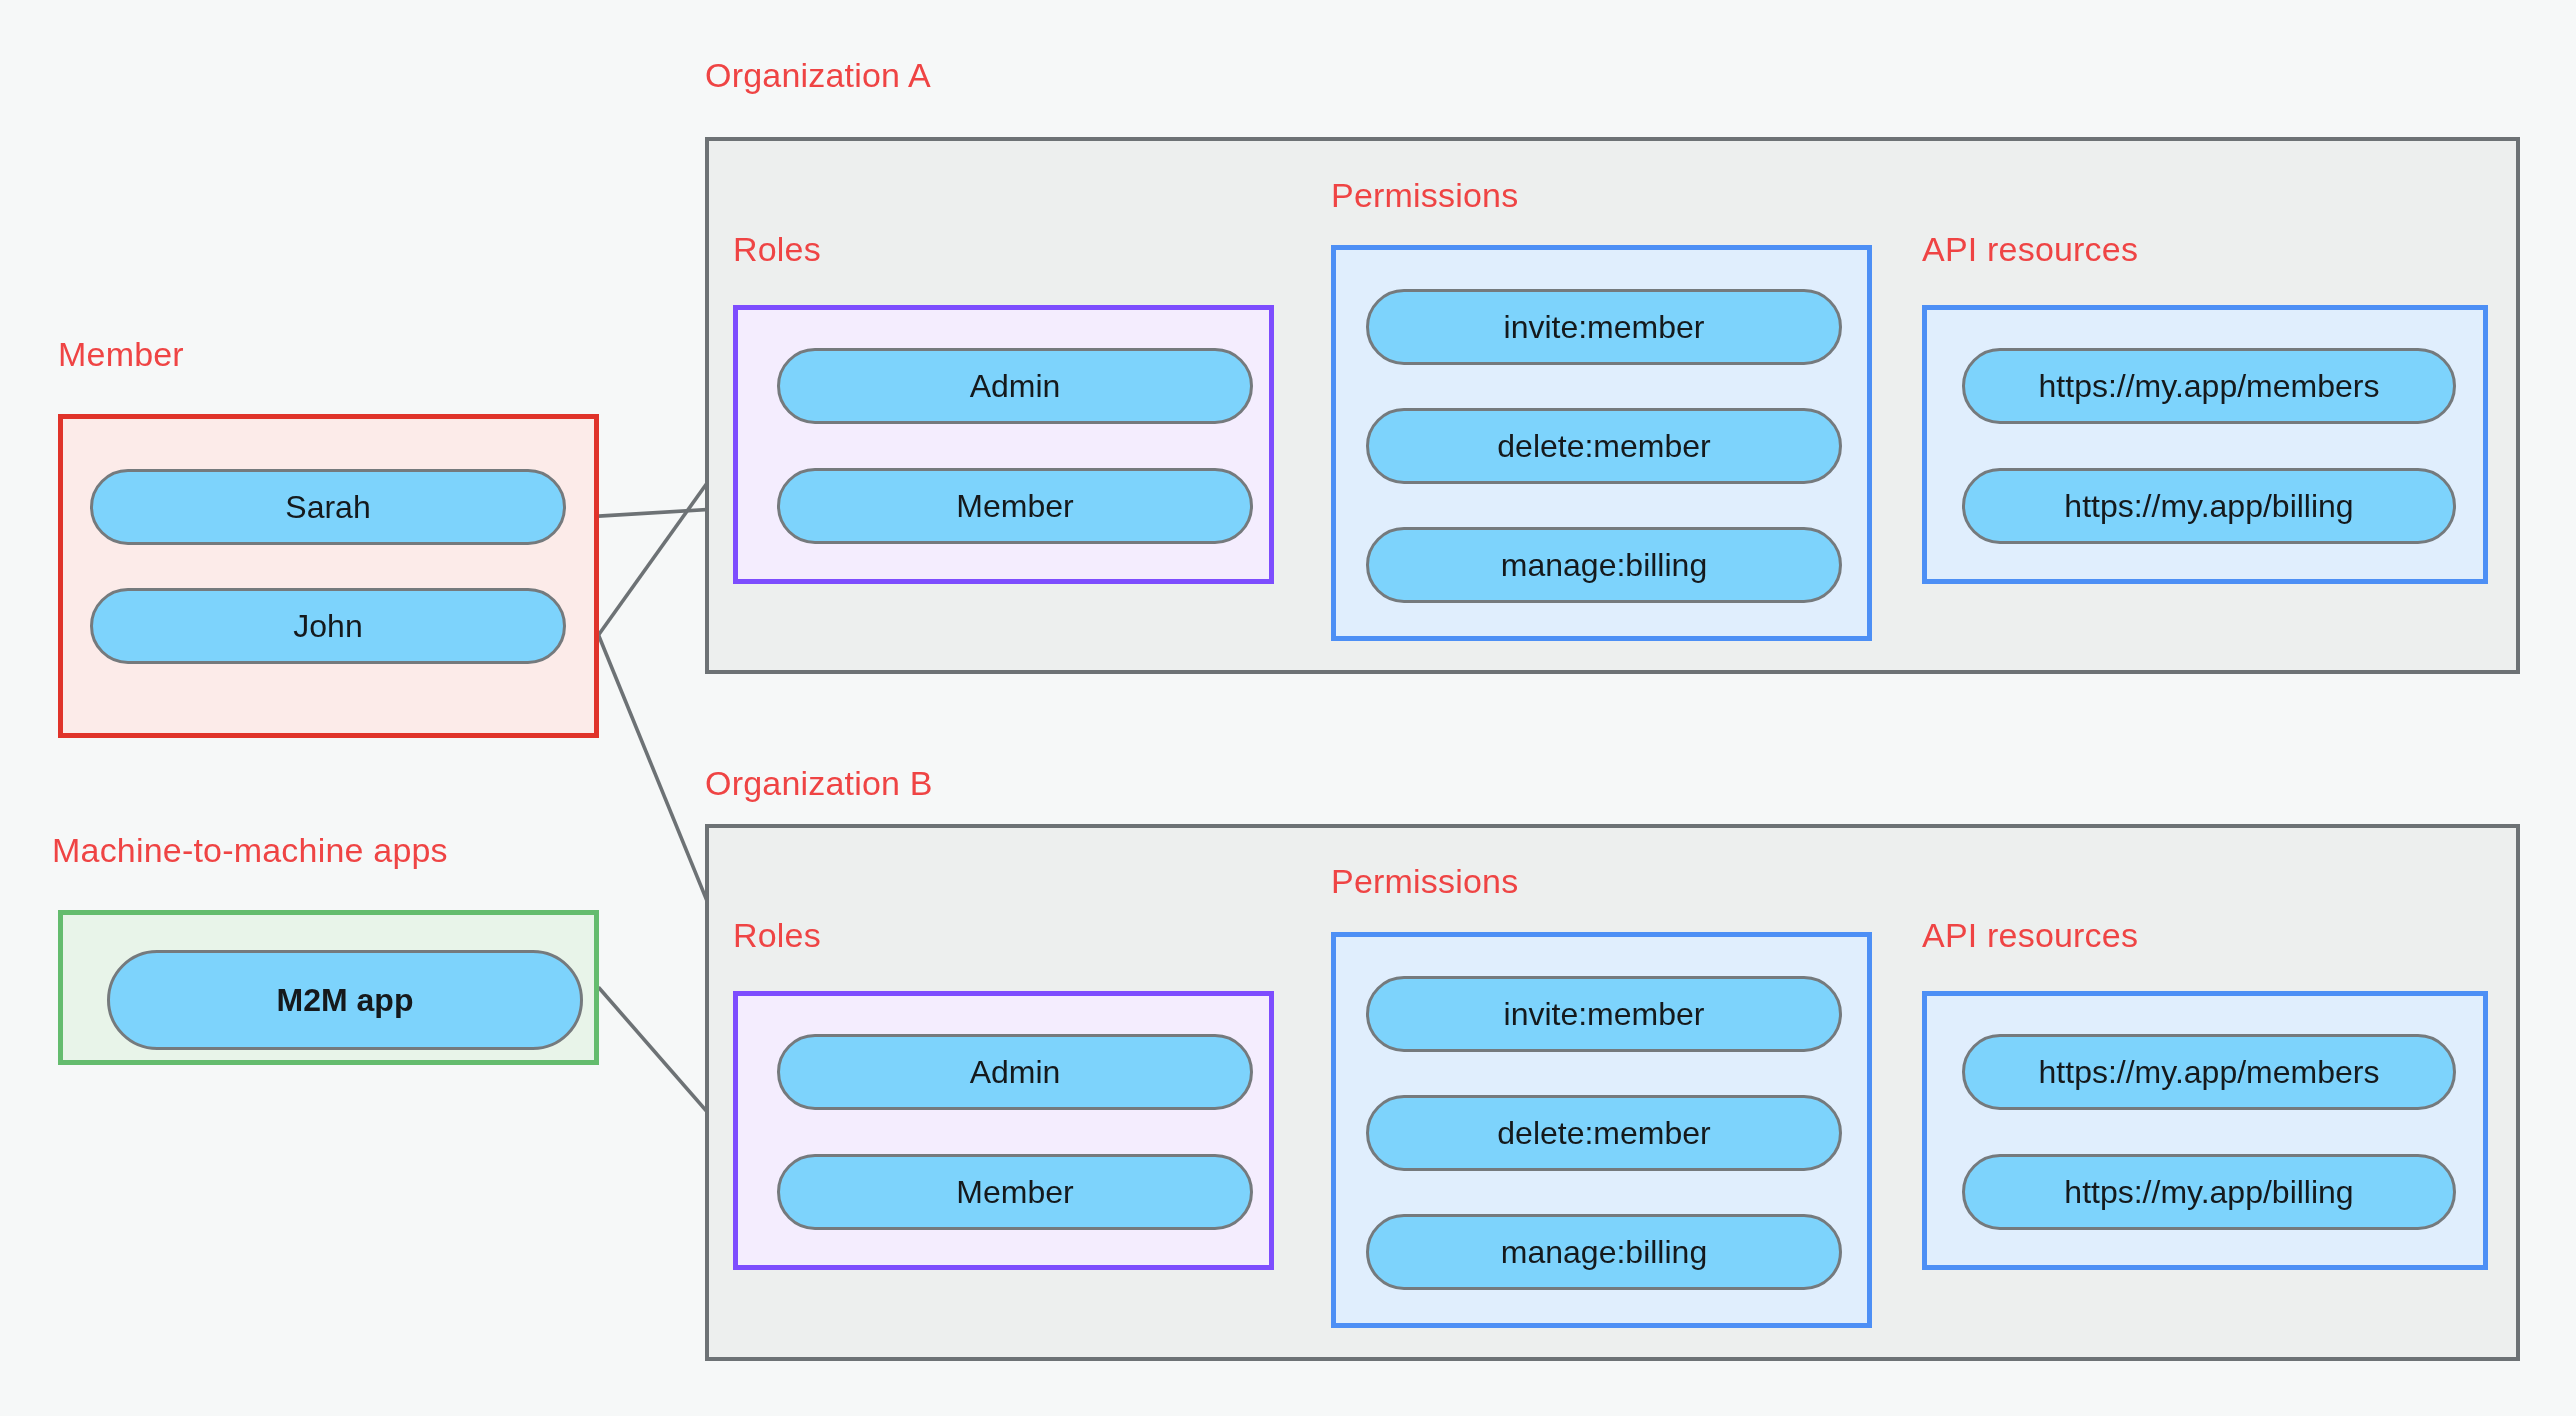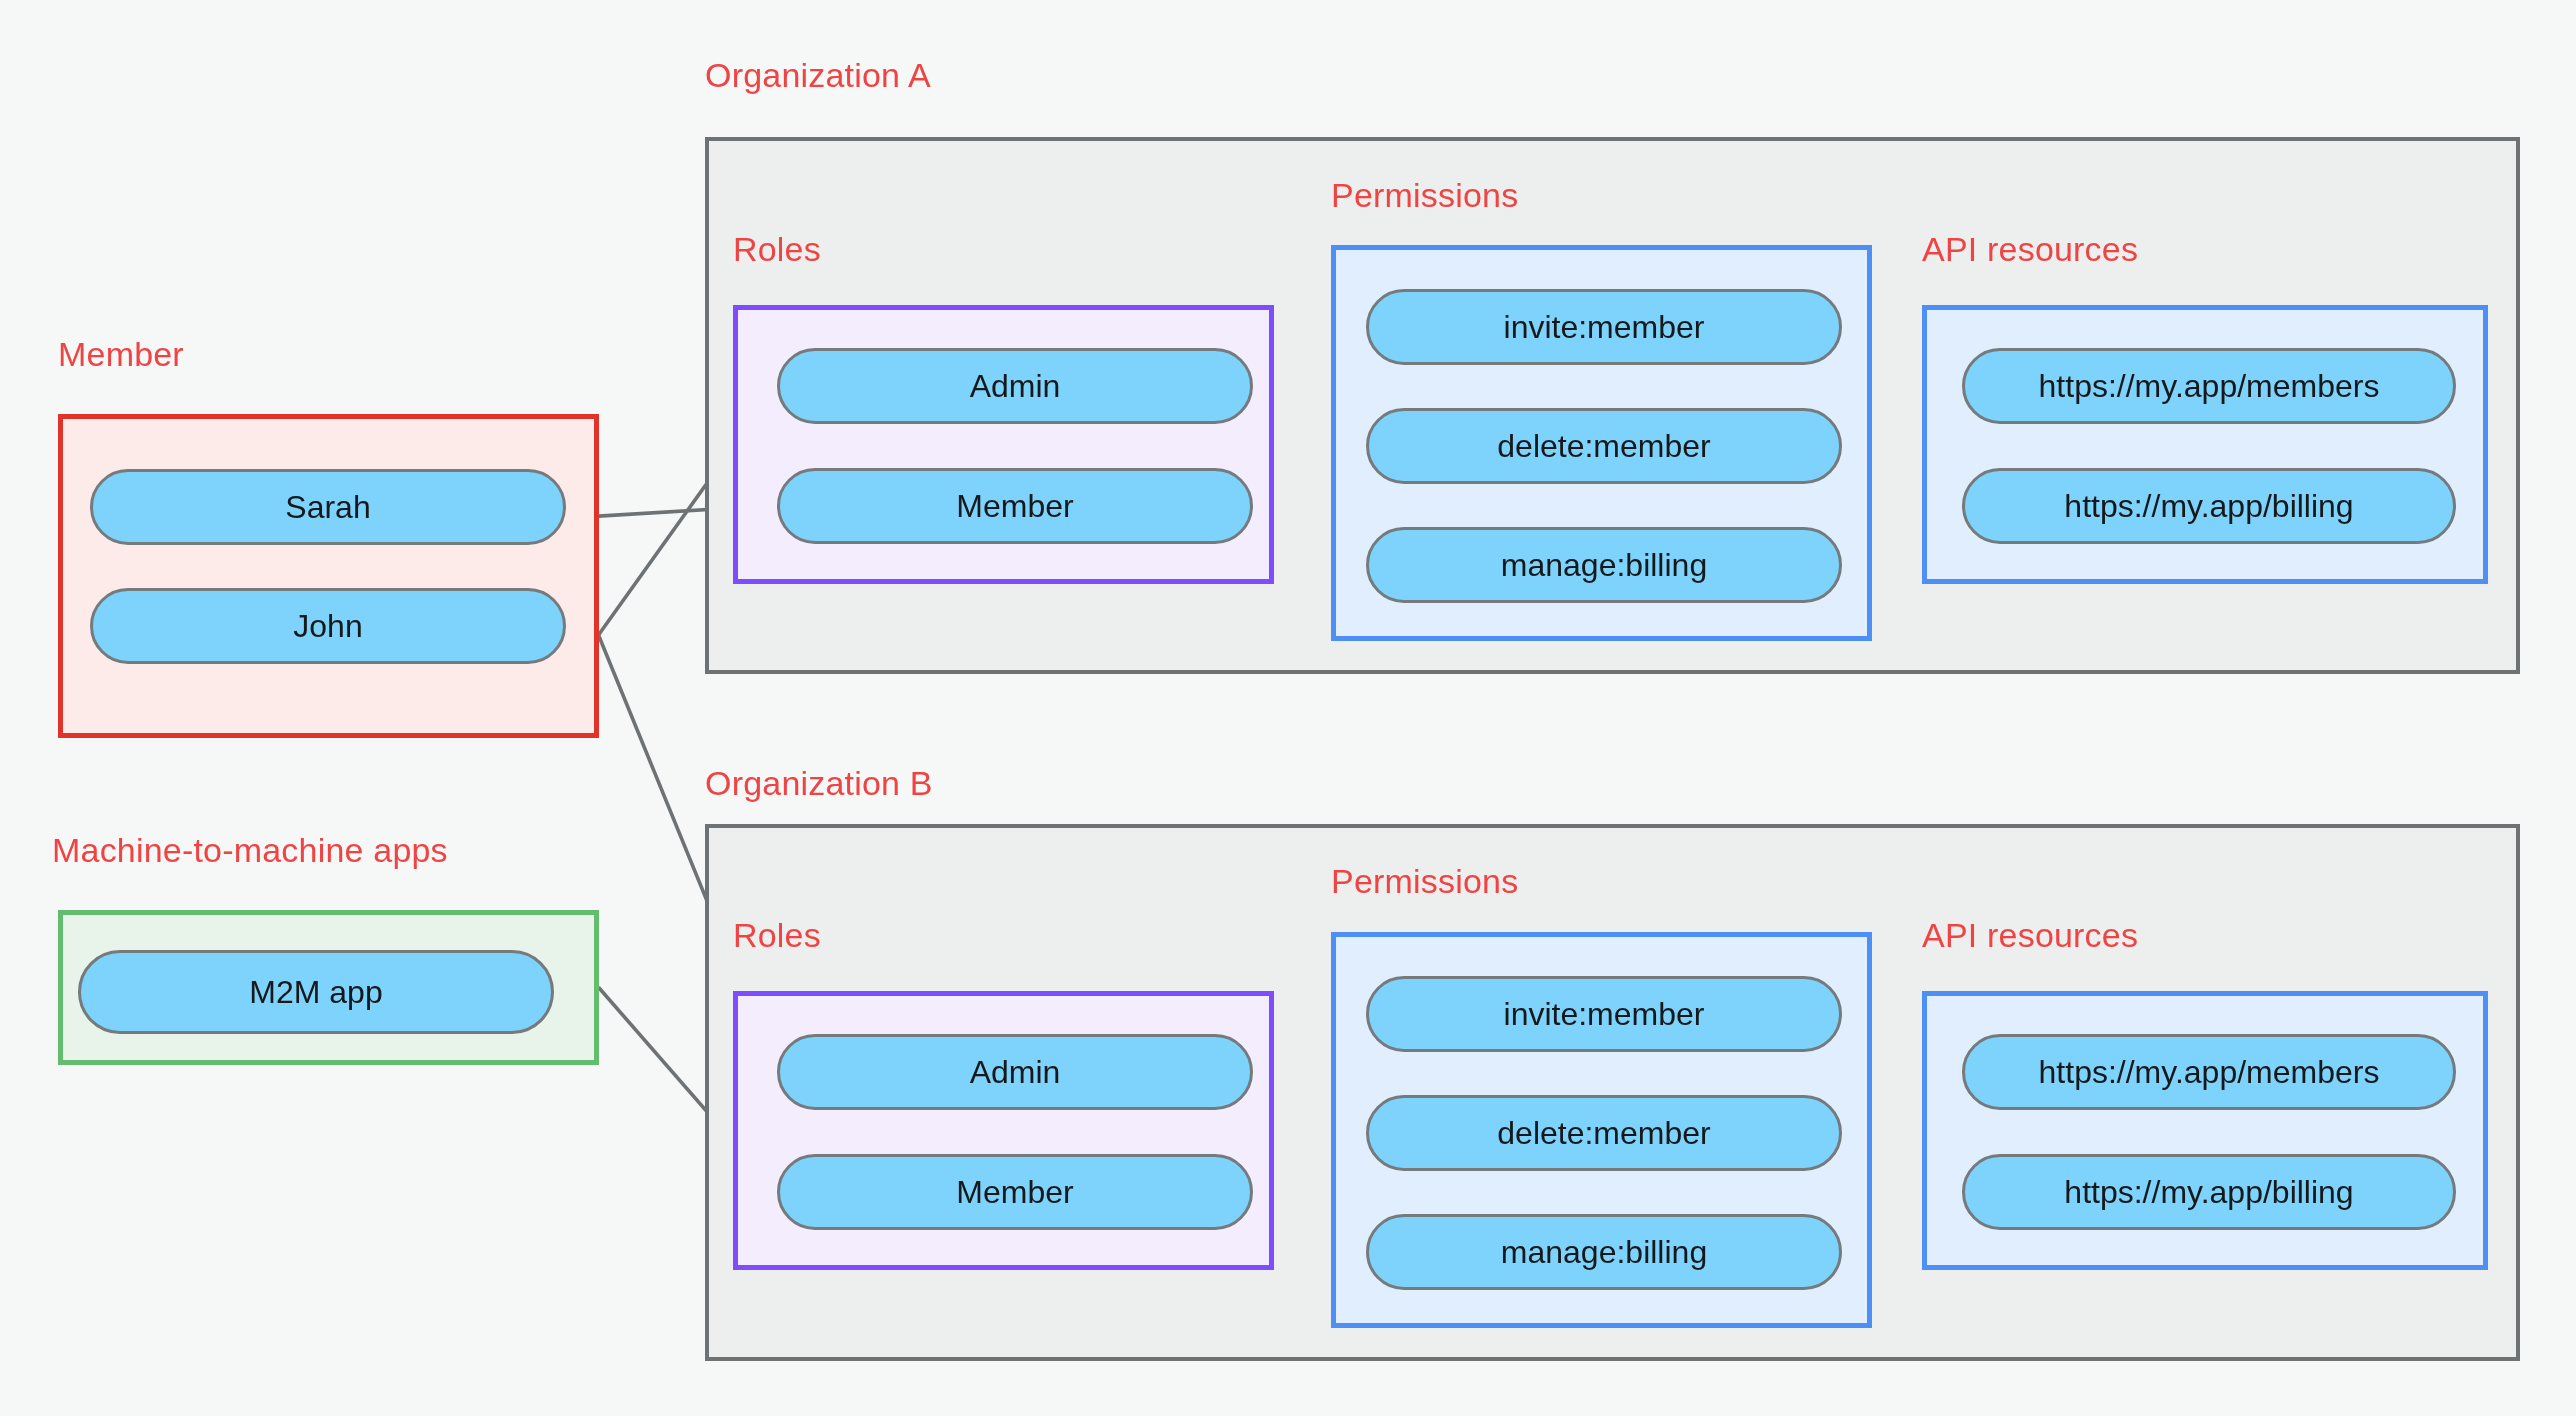--- a/index.html
+++ b/index.html
@@ -136,21 +136,21 @@
     <span>John</span>
   </div>
   <div class="pill" style="left:90px; top:469px; width:476px; height:76px;">
     <span>Sarah</span>
   </div>
 
   <div class="group-label" style="left:52px; top:831px;">Machine-to-machine apps</div>
 
   <div class="container-box m2m-box" style="left:58px; top:910px; width:541px; height:155px; z-index:2;"></div>
 
-  <div class="pill" style="left:78px; top:950px; width:476px; height:84px;">
+  <div class="pill" style="left:107px; top:950px; width:476px; height:100px;font-weight:bold;">
     <span>M2M app</span>
   </div>
 
   <div class="group-label" style="left:705px; top:56px;">Organization A</div>
 
   <div class="container-box org-box" style="left:705px; top:137px; width:1815px; height:537px;"></div>
 
   <div class="group-label" style="left:733px; top:230px;">Roles</div>
 
   <div class="container-box roles-box" style="left:733px; top:305px; width:541px; height:279px; z-index:2;"></div>

